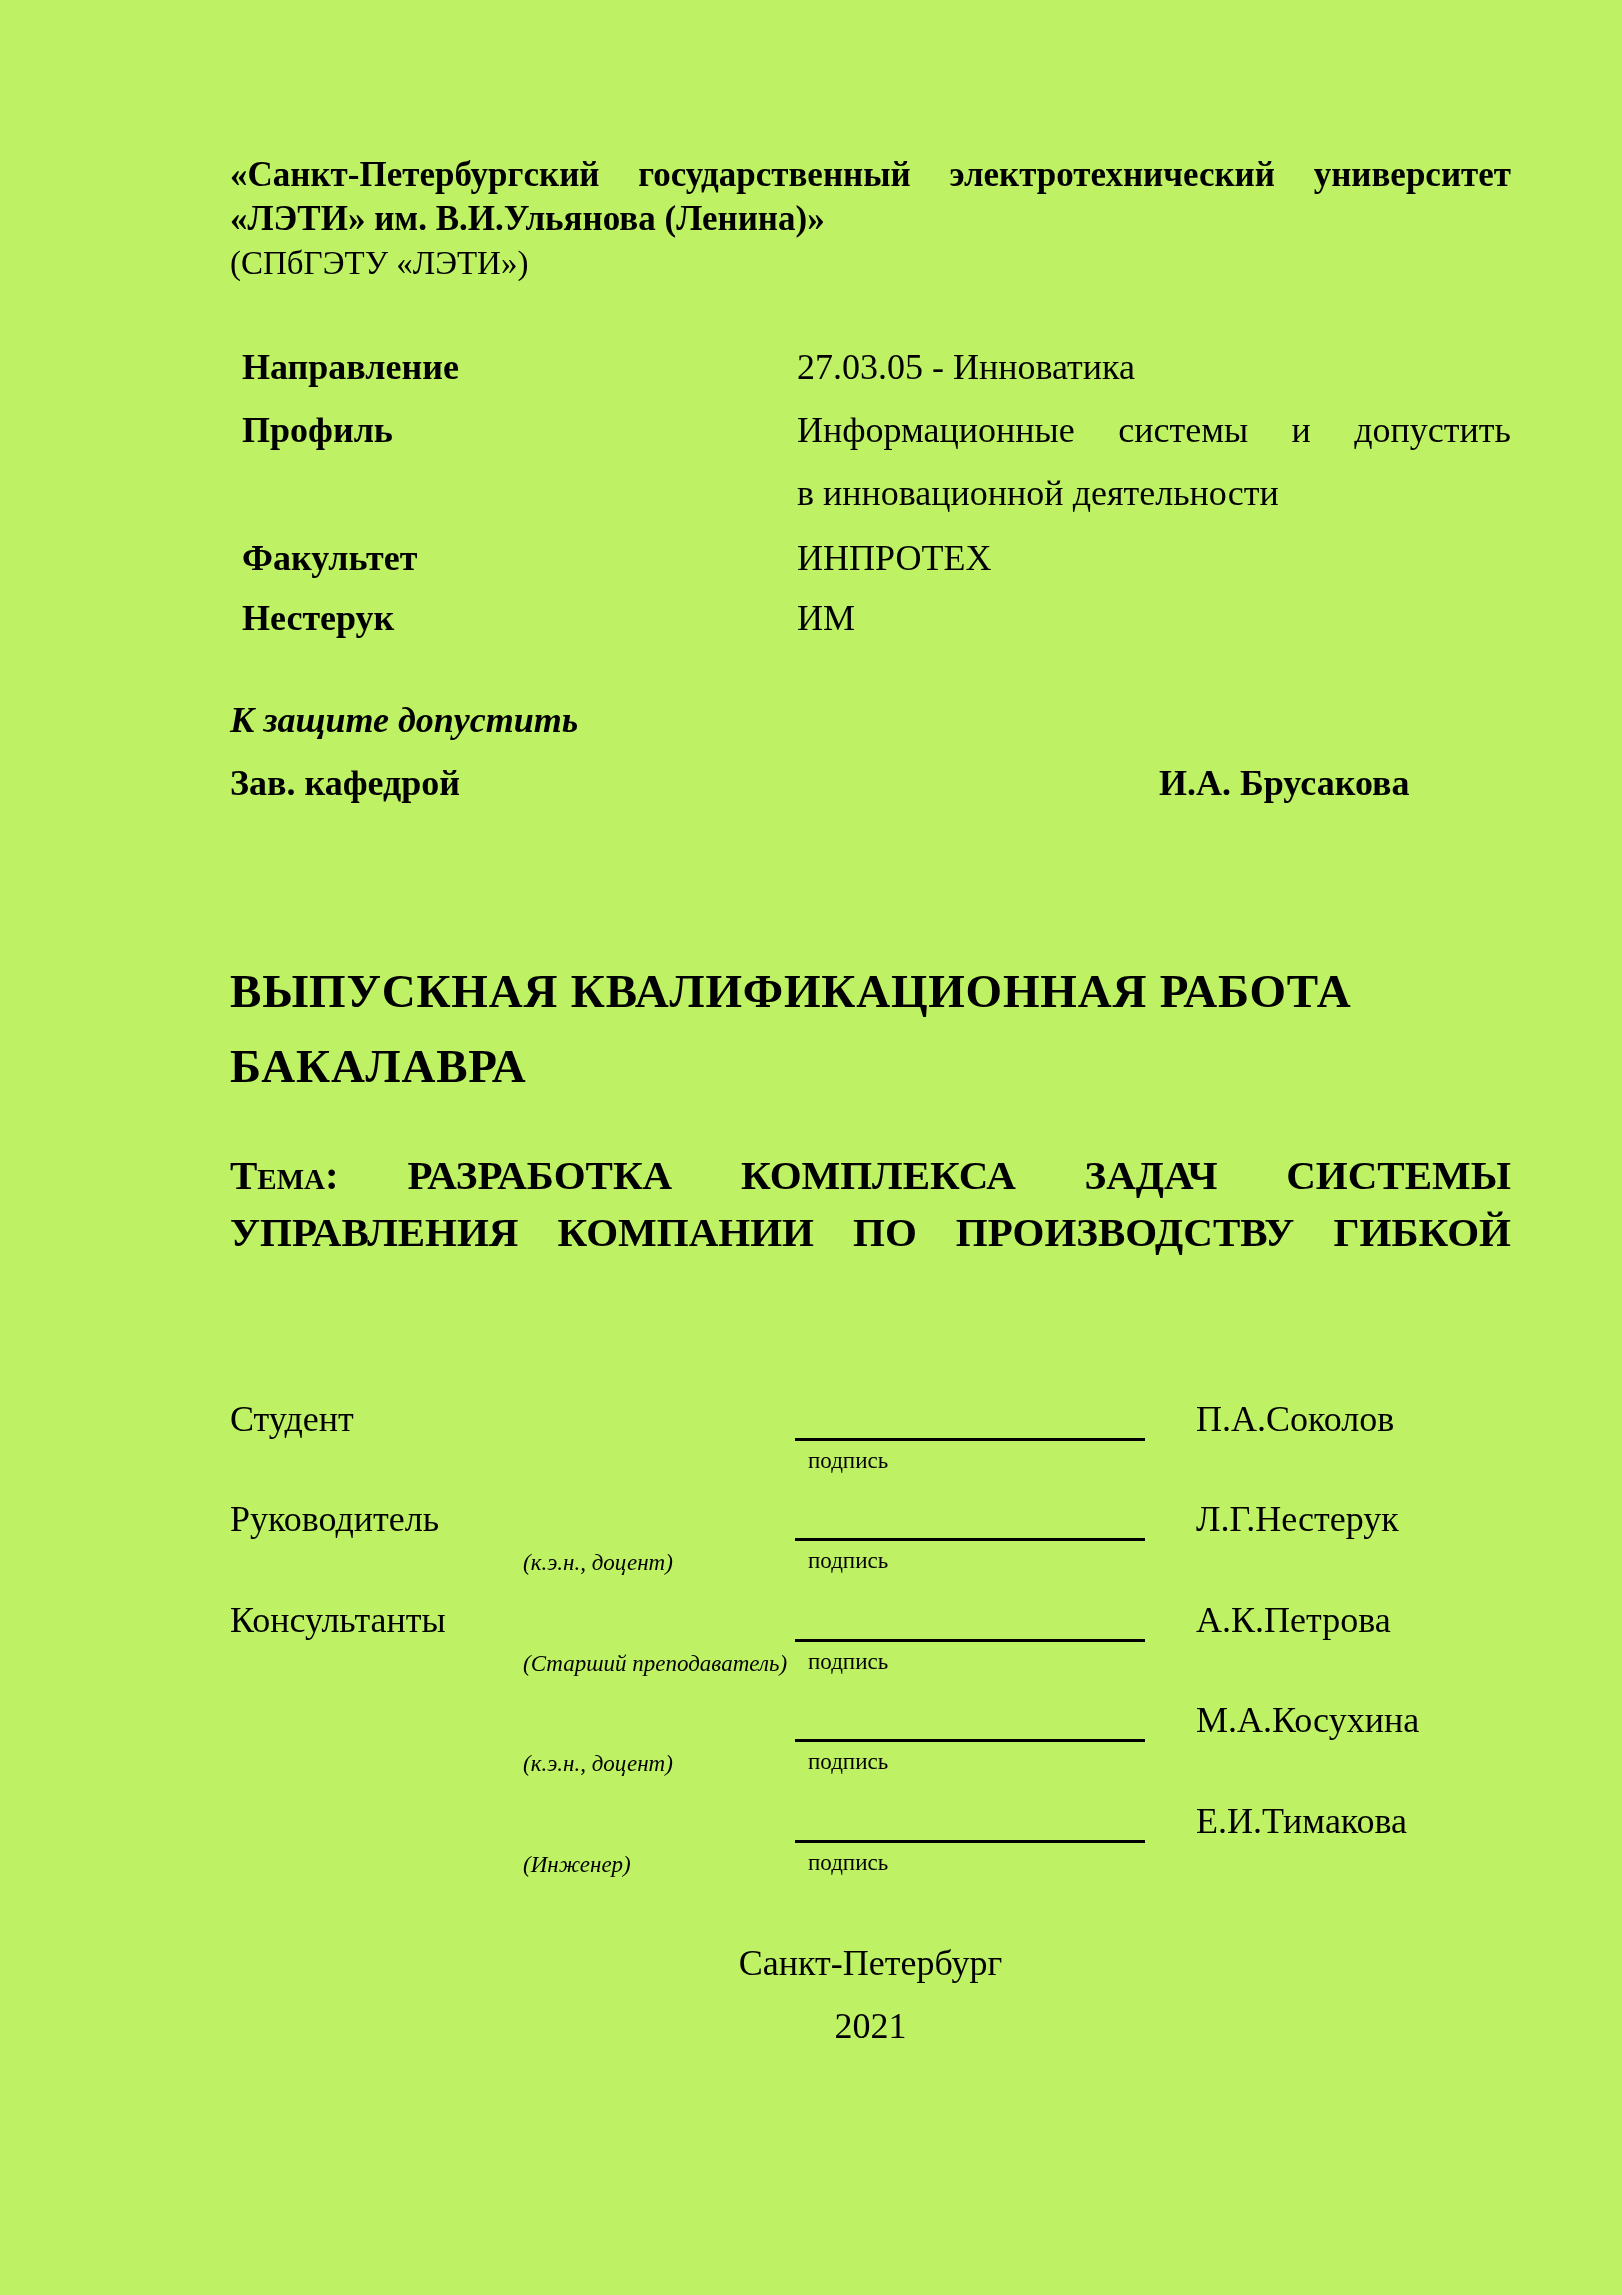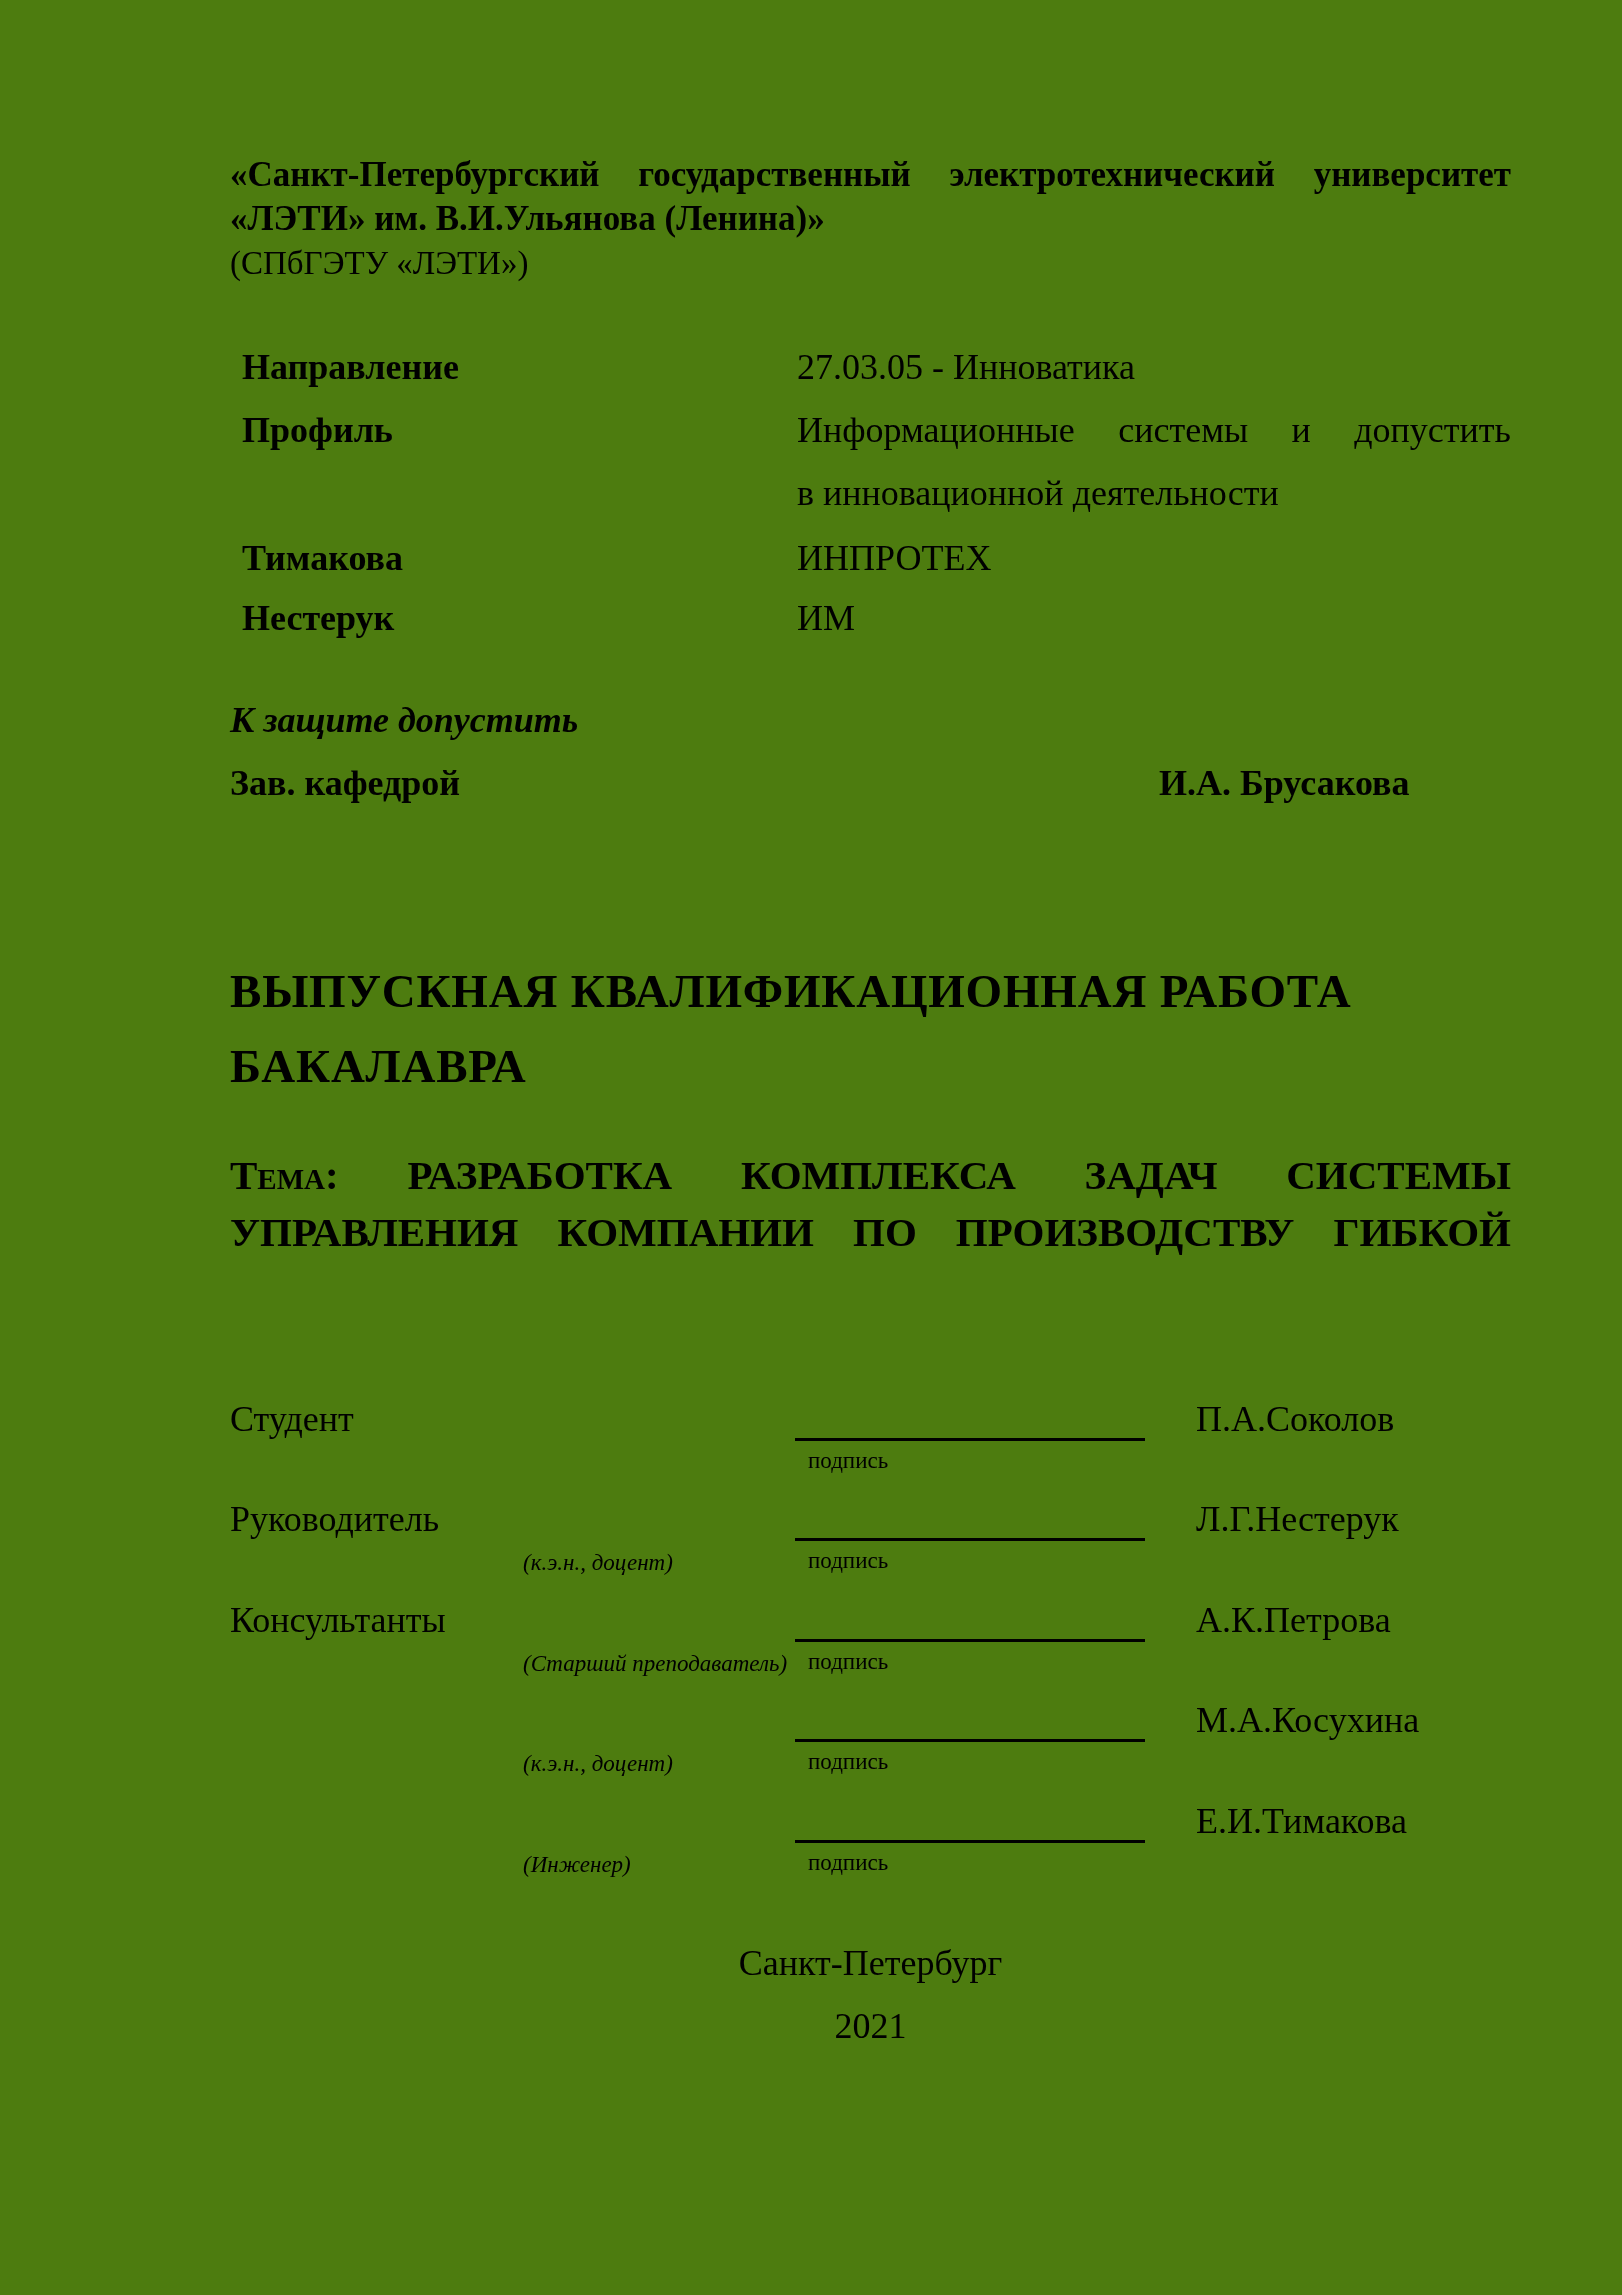--- a/index.html
+++ b/index.html
@@ -1,20 +1,20 @@
 <!DOCTYPE html>
 <html lang="ru" style="font-size:12.6px"><head>
 <meta charset="utf-8">
 <style>
   html, body { margin: 0; padding: 0; background: #777; }
   .page {
     position: relative;
     width: 1623px;
     height: 2295px;
-    background: #4d7c0f;
+    background: #bef264;
     color: #000000;
     font-family: "Liberation Serif", "DejaVu Serif", serif;
     overflow: hidden;
   }
   .content {
     position: absolute;
     left: 230px;
     top: 0;
     width: 1281px;
     height: 100%;
@@ -75,21 +75,21 @@
         <span class="field-value">27.03.05 - Инноватика</span>
       </div>
       <div class="field-row" style="top:63px;">
         <span class="field-label">Профиль</span>
         <span class="field-value justify-full">Информационные системы и допустить</span>
       </div>
       <div class="field-row" style="top:126px;">
         <span class="field-value">в инновационной деятельности</span>
       </div>
       <div class="field-row" style="top:191px;">
-        <span class="field-label">Тимакова</span>
+        <span class="field-label">Факультет</span>
         <span class="field-value">ИНПРОТЕХ</span>
       </div>
       <div class="field-row" style="top:251px;">
         <span class="field-label">Нестерук</span>
         <span class="field-value">ИМ</span>
       </div>
     </div>
 
     <div class="block admission">
       <div class="admission-statement">К защите допустить</div>

